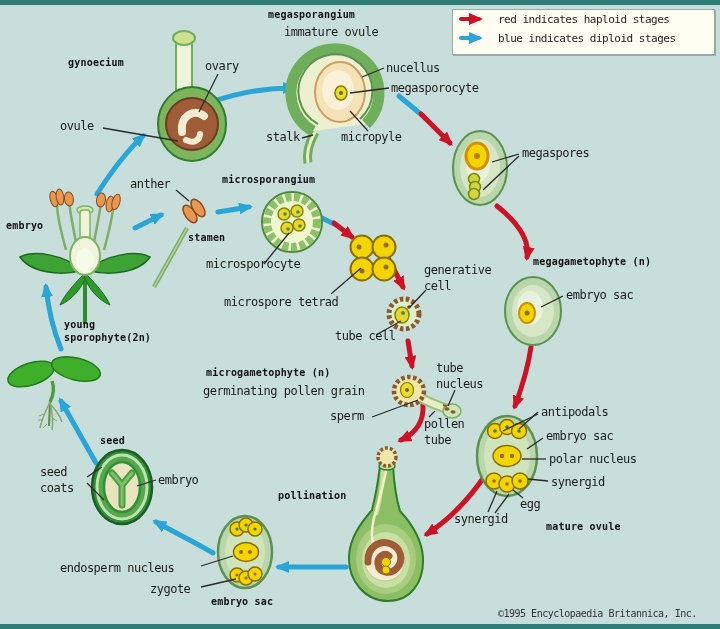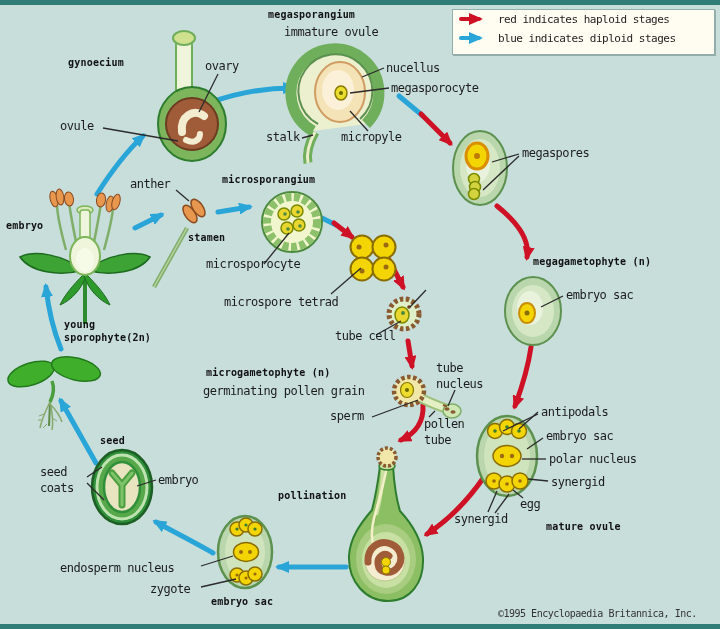--- a/index.html
+++ b/index.html
@@ -310,20 +310,21 @@
   <div class="lbl" style="left:341px;top:130px">micropyle</div>
   <div class="lbl" style="left:522px;top:146px">megaspores</div>
   <div class="lbl b" style="left:533px;top:255px">megagametophyte (n)</div>
   <div class="lbl" style="left:566px;top:288px">embryo sac</div>
   <div class="lbl b" style="left:6px;top:219px">embryo</div>
   <div class="lbl" style="left:130px;top:177px">anther</div>
   <div class="lbl b" style="left:188px;top:231px">stamen</div>
   <div class="lbl b" style="left:222px;top:173px">microsporangium</div>
   <div class="lbl" style="left:206px;top:257px">microsporocyte</div>
   <div class="lbl" style="left:224px;top:295px">microspore tetrad</div>
+  <div class="lbl wrap" style="left:424px;top:263px;width:80px">generative cell</div>
   <div class="lbl" style="left:335px;top:329px">tube cell</div>
   <div class="lbl" style="left:203px;top:384px">germinating pollen grain</div>
   <div class="lbl b" style="left:206px;top:366px">microgametophyte (n)</div>
   <div class="lbl" style="left:330px;top:409px">sperm</div>
   <div class="lbl wrap" style="left:436px;top:361px;width:56px">tube nucleus</div>
   <div class="lbl wrap" style="left:424px;top:417px;width:50px">pollen tube</div>
   <div class="lbl" style="left:541px;top:405px">antipodals</div>
   <div class="lbl" style="left:546px;top:429px">embryo sac</div>
   <div class="lbl" style="left:549px;top:452px">polar nucleus</div>
   <div class="lbl" style="left:551px;top:475px">synergid</div>

